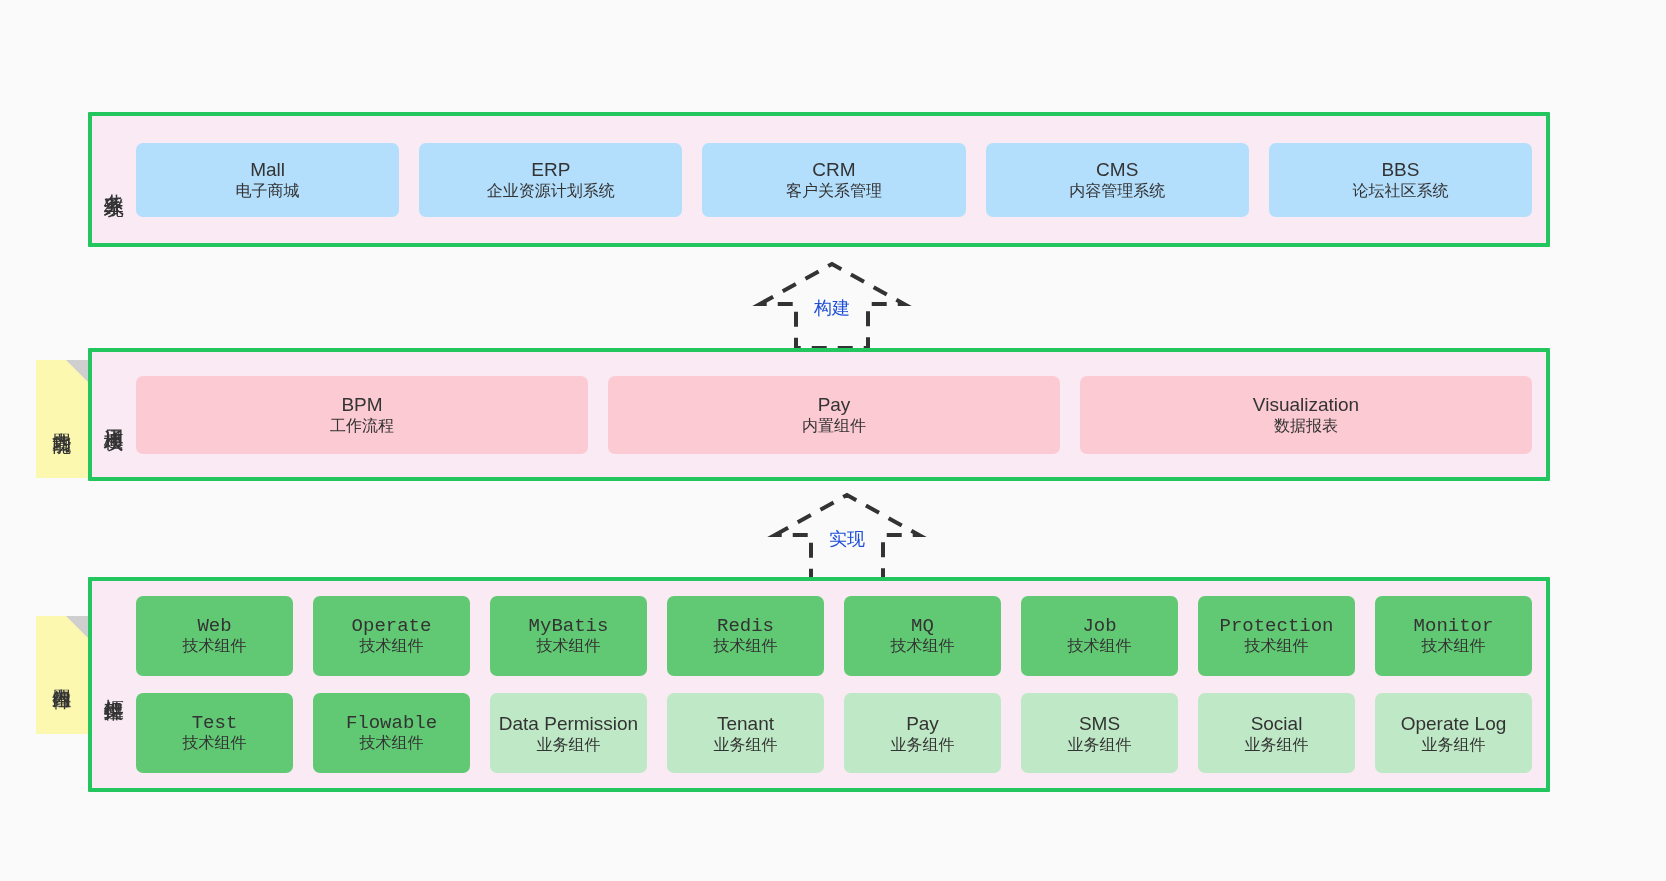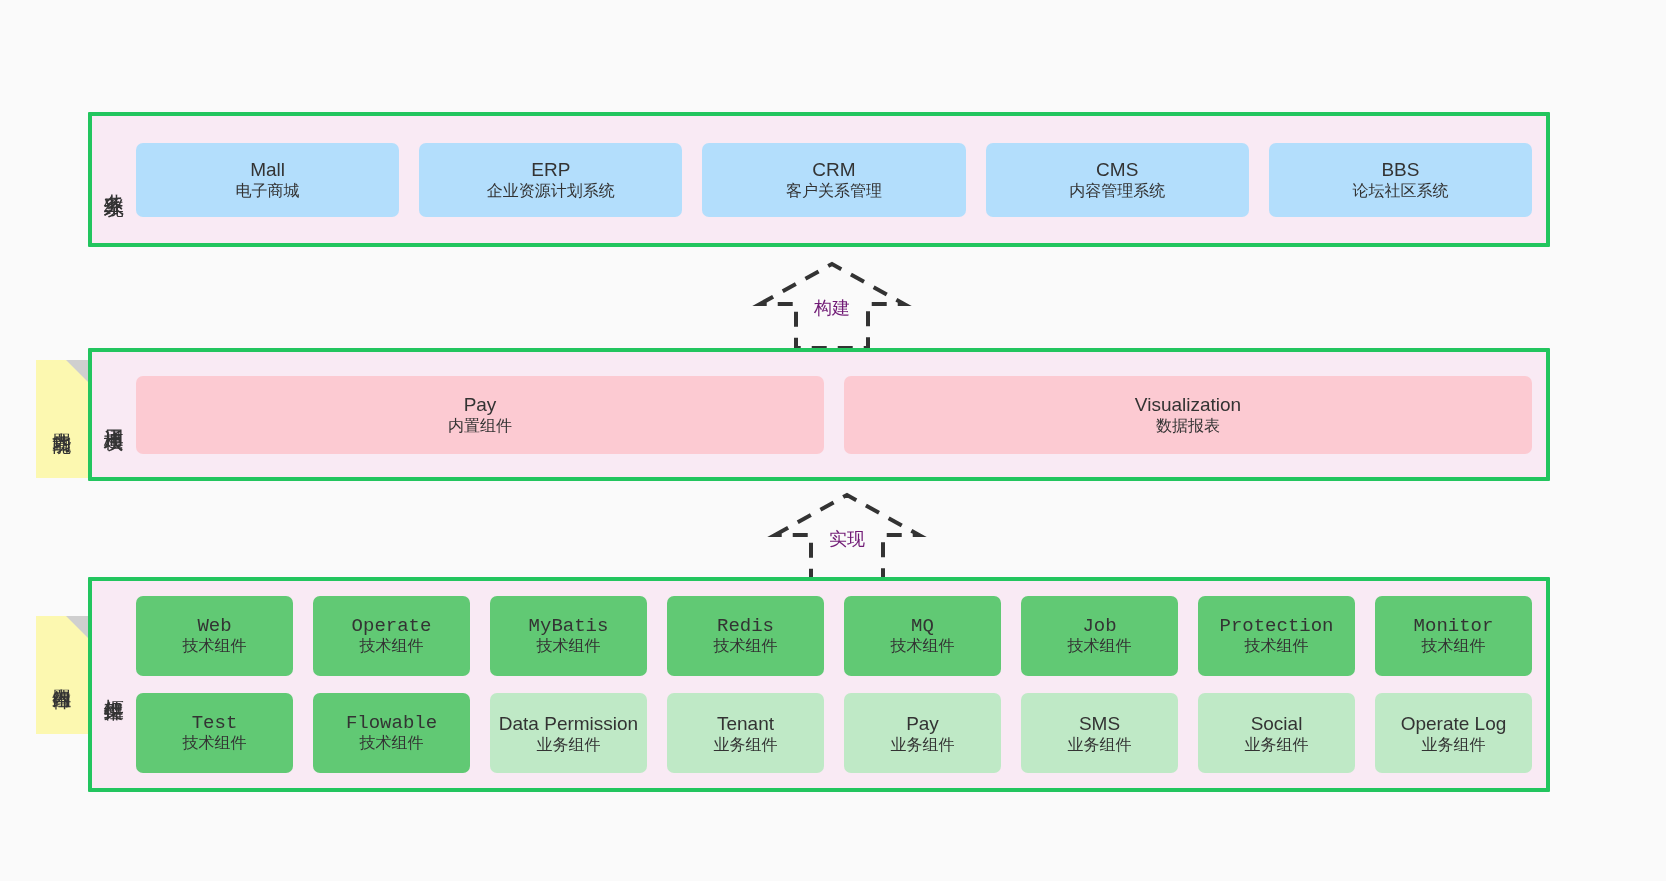--- a/index.html
+++ b/index.html
@@ -126,21 +126,21 @@
     user-select: none;
   }
   .connector svg { display: block; overflow: visible; }
   .connector .conn-label {
     position: absolute;
     left: 0;
     right: 0;
     top: 38px;
     text-align: center;
     font-size: 18px;
-    color: #701a75;
+    color: #1d4ed8;
     pointer-events: none;
   }
   #connector-build     { left: 748px; top: 258px; width: 168px; height: 92px; }
   #connector-implement { left: 763px; top: 489px; width: 168px; height: 92px; }
 </style>
 </head>
 <body>
 
 <div class="band" id="band-business">
   <div class="band-label">业务系统</div>
@@ -177,20 +177,24 @@
   <div class="conn-label">构建</div>
 </div>
 
 <div class="sticky" id="sticky-common">内置功能</div>
 
 <div class="band" id="band-common">
   <div class="band-label">通用模块</div>
   <div class="band-body">
     <div class="card-row">
       <div class="card c-pink">
+        <span class="t1">BPM</span>
+        <span class="t2">工作流程</span>
+      </div>
+      <div class="card c-pink">
         <span class="t1">Pay</span>
         <span class="t2">内置组件</span>
       </div>
       <div class="card c-pink">
         <span class="t1">Visualization</span>
         <span class="t2">数据报表</span>
       </div>
     </div>
   </div>
 </div>

